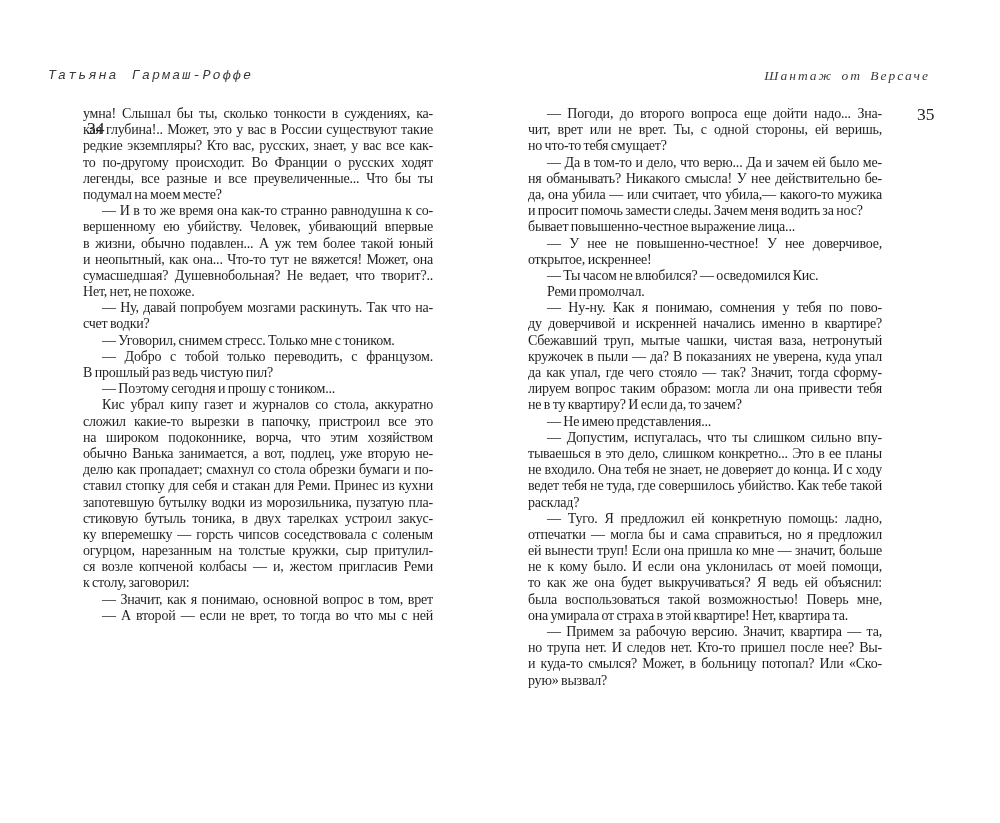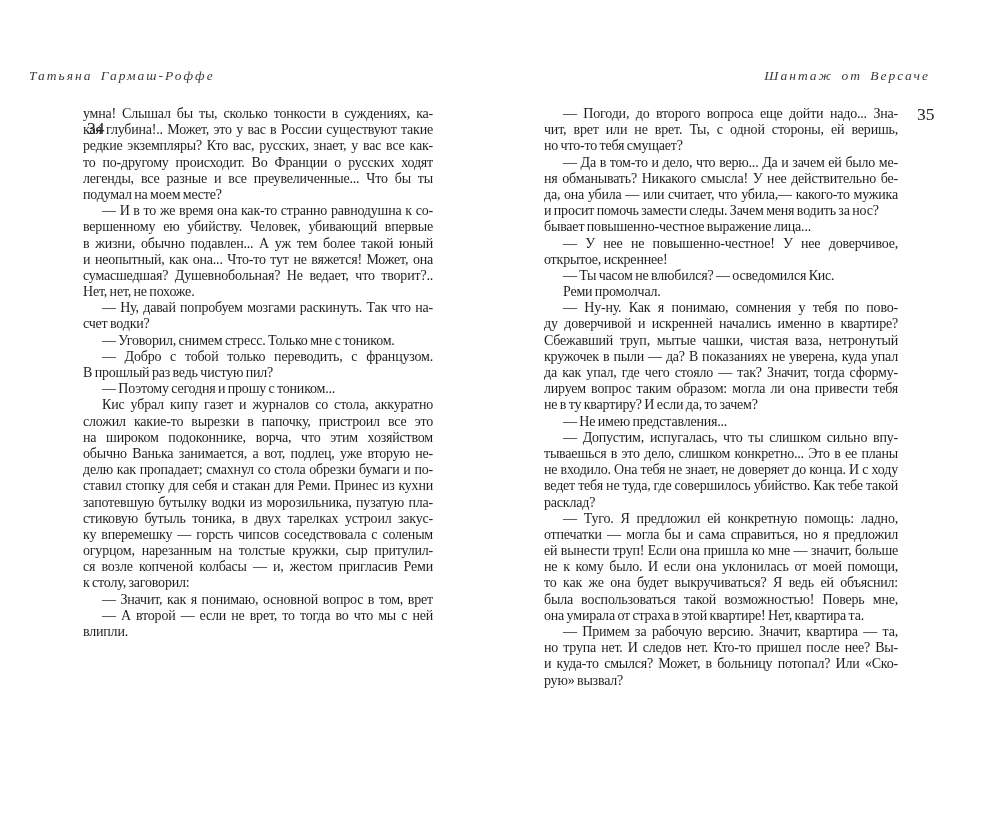--- a/index.html
+++ b/index.html
@@ -16,42 +16,42 @@
   .page-header {
     position: absolute;
     top: 68px;
     font-style: italic;
     font-size: 13.5px;
     letter-spacing: 2px;
     word-spacing: 3px;
     color: #3a3a3a;
     white-space: nowrap;
   }
-  #hdr-left  { left: 29px; }
+  #hdr-left  { left: 48px; font-family: Liberation Mono, monospace; }
   #hdr-right { right: 70px; }
 
   .pagenum {
     position: absolute;
     font-size: 17.5px;
     color: #222;
   }
   #num-left  { left: 47px;  top: 118px; margin-left: 40px; }
   #num-right { left: 917px; top: 104px; }
 
   .column {
     position: absolute;
     top: 106px;
     font-size: 14px;
     line-height: 16.2px;
     letter-spacing: -0.2px;
     word-spacing: -0.8px;
     color: #1f1f1f;
   }
   #col-left  { left: 83px;  width: 350px; }
-  #col-right { left: 544px; width: 354px; }
+  #col-right { left: 528px; width: 354px; }
 
   .para { margin: 0; padding: 0; }
   .line {
     height: 16.2px;
     overflow: hidden;
     text-align: justify;
     text-align-last: justify;
   }
   .line.last   { text-align-last: left; }
   .line.indent { padding-left: 19px; }
@@ -112,21 +112,20 @@
         <div class="line">ку вперемешку — горсть чипсов соседствовала с соленым</div>
         <div class="line">огурцом, нарезанным на толстые кружки, сыр притулил-</div>
         <div class="line">ся возле копченой колбасы — и, жестом пригласив Реми</div>
         <div class="line last">к столу, заговорил:</div>
       </div>
       <div class="para">
         <div class="line indent">— Значит, как я понимаю, основной вопрос в том, врет</div>
       </div>
       <div class="para">
         <div class="line indent">— А второй — если не врет, то тогда во что мы с ней</div>
-        <div class="line last">влипли.</div>
       </div>
     </div>
 
   <div class="column" id="col-right">
       <div class="para">
         <div class="line indent">— Погоди, до второго вопроса еще дойти надо... Зна-</div>
         <div class="line">чит, врет или не врет. Ты, с одной стороны, ей веришь,</div>
         <div class="line last">но что-то тебя смущает?</div>
       </div>
       <div class="para">

